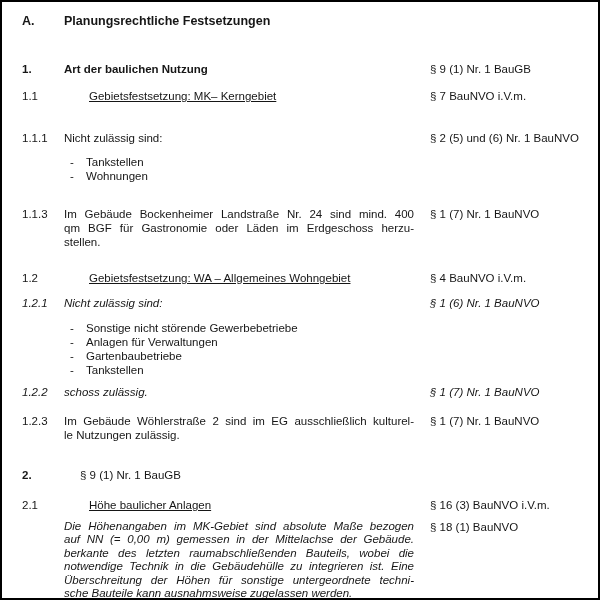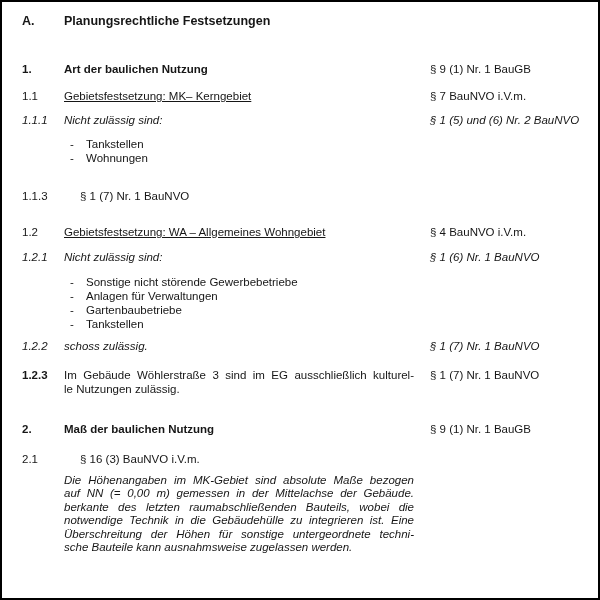--- a/index.html
+++ b/index.html
@@ -9,31 +9,31 @@
     padding:12px 12px 0 20px;
     font-family:"Liberation Sans","DejaVu Sans",sans-serif;
     color:#161616;font-size:11.5px;line-height:14px;
     overflow:hidden;position:relative;
   }
   .row{display:grid;grid-template-columns:42px 350px 1fr;align-items:start;}
   .num{font-weight:bold;}
   .body{min-width:0;}
   .ref{padding-left:16px;white-space:nowrap;}
   .bold{font-weight:bold;}
-  .ul{text-decoration:underline;}
+  .ul{text-decoration:underline;margin-left:25px;}
   .head-a{font-size:12.5px;line-height:15px;}
   .para .jline{text-align:justify;}
   .para .jline.just{text-align:justify;text-align-last:justify;}
   .bullets .bullet{display:flex;line-height:14px;}
   .bullets .dash{width:16px;flex:0 0 16px;margin-left:6px;}
   
   .mt-a{margin-top:0;}
   .mt-1{margin-top:33px;}
   .mt-11{margin-top:13px;}
-  .mt-111{margin-top:10px;font-style:italic;}
+  .mt-111{margin-top:28px;}
   .mt-b1{margin-top:10px;}
   .mt-113{margin-top:24px;}
   .mt-12{margin-top:22px;}
   .mt-121{margin-top:11px;font-style:italic;}
   .mt-b2{margin-top:11px;}
   .mt-122{margin-top:8px;font-style:italic;}
   .mt-123{margin-top:15px;}
   .mt-2{margin-top:26px;}
   .mt-21{margin-top:16px;}
   .mt-21p{margin-top:8px;}
@@ -58,40 +58,45 @@
 
   <div class="row mt-11">
     <div class="num" style="font-weight:normal">1.1</div>
     <div class="body"><span class="ul">Gebietsfestsetzung: MK– Kerngebiet</span></div>
     <div class="ref">§ 7 BauNVO i.V.m.</div>
   </div>
 
   <div class="row mt-111">
     <div class="num" style="font-weight:normal">1.1.1</div>
     <div class="body">Nicht zulässig sind:</div>
-    <div class="ref">§ 1 (5) und (6) Nr. 2 BauNVO</div>
+    <div class="ref">§ 2 (5) und (6) Nr. 1 BauNVO</div>
   </div>
 
   <div class="row mt-b1">
     <div class="num"></div>
     <div class="body bullets">
         <div class="bullet">
           <span class="dash">-</span>
           <span>Tankstellen</span>
         </div>
         <div class="bullet">
           <span class="dash">-</span>
           <span>Wohnungen</span>
         </div>
       </div>
     <div class="ref"></div>
   </div>
 
   <div class="row mt-113">
     <div class="num" style="font-weight:normal">1.1.3</div>
+    <div class="body para">
+        <div class="jline just">Im Gebäude Bockenheimer Landstraße Nr. 24 sind mind. 400</div>
+        <div class="jline just">qm BGF für Gastronomie oder Läden im Erdgeschoss herzu-</div>
+        <div class="jline">stellen.</div>
+      </div>
     <div class="ref">§ 1 (7) Nr. 1 BauNVO</div>
   </div>
 
   <div class="row mt-12">
     <div class="num" style="font-weight:normal">1.2</div>
     <div class="body"><span class="ul">Gebietsfestsetzung: WA – Allgemeines Wohngebiet</span></div>
     <div class="ref">§ 4 BauNVO i.V.m.</div>
   </div>
 
   <div class="row mt-121">
@@ -125,44 +130,45 @@
 
   <div class="row mt-122">
     <div class="num" style="font-weight:normal">1.2.2</div>
     <div class="body para">
         <div class="jline">schoss zulässig.</div>
       </div>
     <div class="ref">§ 1 (7) Nr. 1 BauNVO</div>
   </div>
 
   <div class="row mt-123">
-    <div class="num" style="font-weight:bold">1.2.3</div>
+    <div class="num" style="font-weight:normal">1.2.3</div>
     <div class="body para">
-        <div class="jline just">Im Gebäude Wöhlerstraße 3 sind im EG ausschließlich kulturel-</div>
+        <div class="jline just">Im Gebäude Wöhlerstraße 2 sind im EG ausschließlich kulturel-</div>
         <div class="jline">le Nutzungen zulässig.</div>
       </div>
     <div class="ref">§ 1 (7) Nr. 1 BauNVO</div>
   </div>
 
   <div class="row mt-2">
     <div class="num">2.</div>
-    <div class="body"><span class="bold">Maß der baulichen Nutzung</span></div>
     <div class="ref">§ 9 (1) Nr. 1 BauGB</div>
   </div>
 
   <div class="row mt-21">
     <div class="num" style="font-weight:normal">2.1</div>
+    <div class="body"><span class="ul">Höhe baulicher Anlagen</span></div>
     <div class="ref">§ 16 (3) BauNVO i.V.m.</div>
   </div>
 
   <div class="row mt-21p">
     <div class="num"></div>
     <div class="body para para21">
         <div class="jline just">Die Höhenangaben im MK-Gebiet sind absolute Maße bezogen</div>
         <div class="jline just">auf NN (= 0,00 m) gemessen in der Mittelachse der Gebäude.</div>
         <div class="jline just">berkante des letzten raumabschließenden Bauteils, wobei die</div>
         <div class="jline just">notwendige Technik in die Gebäudehülle zu integrieren ist. Eine</div>
         <div class="jline just">Überschreitung der Höhen für sonstige untergeordnete techni-</div>
         <div class="jline">sche Bauteile kann ausnahmsweise zugelassen werden.</div>
       </div>
+    <div class="ref">§ 18 (1) BauNVO</div>
   </div>
 
 </div>
 
 </body></html>

